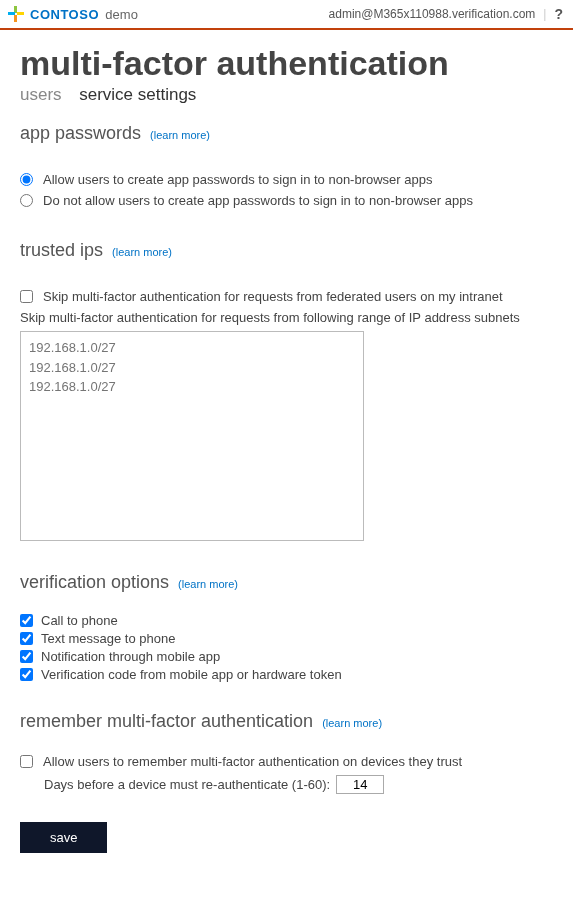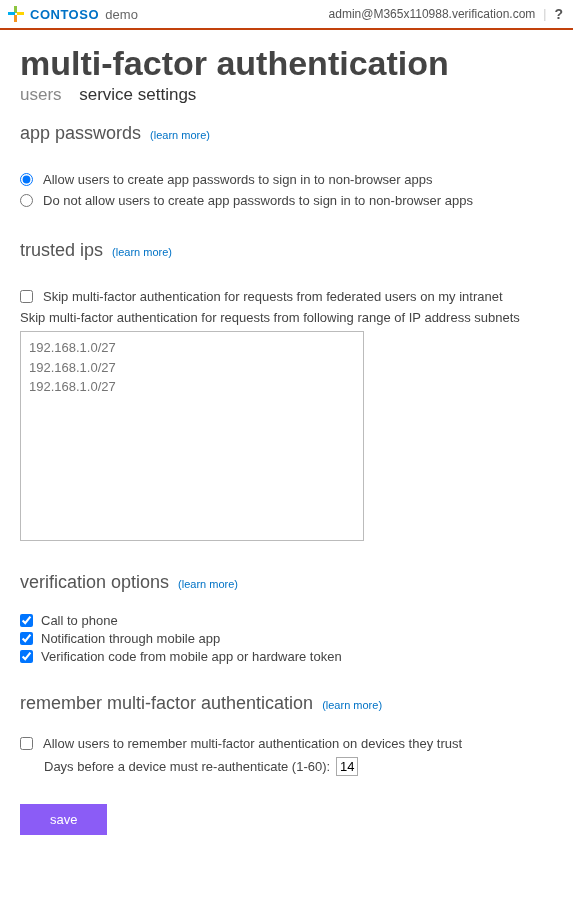--- a/index.html
+++ b/index.html
@@ -96,29 +96,29 @@
 .days-row {
   display: flex;
   align-items: center;
   gap: 6px;
   margin-left: 24px;
   margin-top: 4px;
   font-size: 13px;
   color: #444;
 }
 .days-input {
-  width: 22px;
+  width: 48px;
   border: 1px solid #aaa;
   text-align: center;
   font-size: 13px;
   padding: 1px 2px;
 }
 .save-btn {
   margin-top: 28px;
-  background: #8b5cf6;
+  background: #0f172a;
   color: #fff;
   border: none;
   padding: 8px 30px;
   font-size: 13px;
   cursor: pointer;
   font-family: inherit;
 }
 .gap { height: 18px; }
 </style>
 </head>
@@ -192,20 +192,24 @@
     <span>verification options</span>
     <span class="learn-more">(learn more)</span>
   </h2>
   <div style="height:10px"></div>
   <div class="method-row">
     <input type="checkbox" checked="" style="">
     <span>Call to phone</span>
   </div>
   <div class="method-row">
     <input type="checkbox" checked="" style="">
+    <span>Text message to phone</span>
+  </div>
+  <div class="method-row">
+    <input type="checkbox" checked="" style="">
     <span>Notification through mobile app</span>
   </div>
   <div class="method-row">
     <input type="checkbox" checked="" style="">
     <span>Verification code from mobile app or hardware token</span>
   </div>
 
   <div class="gap"></div>
 
   

